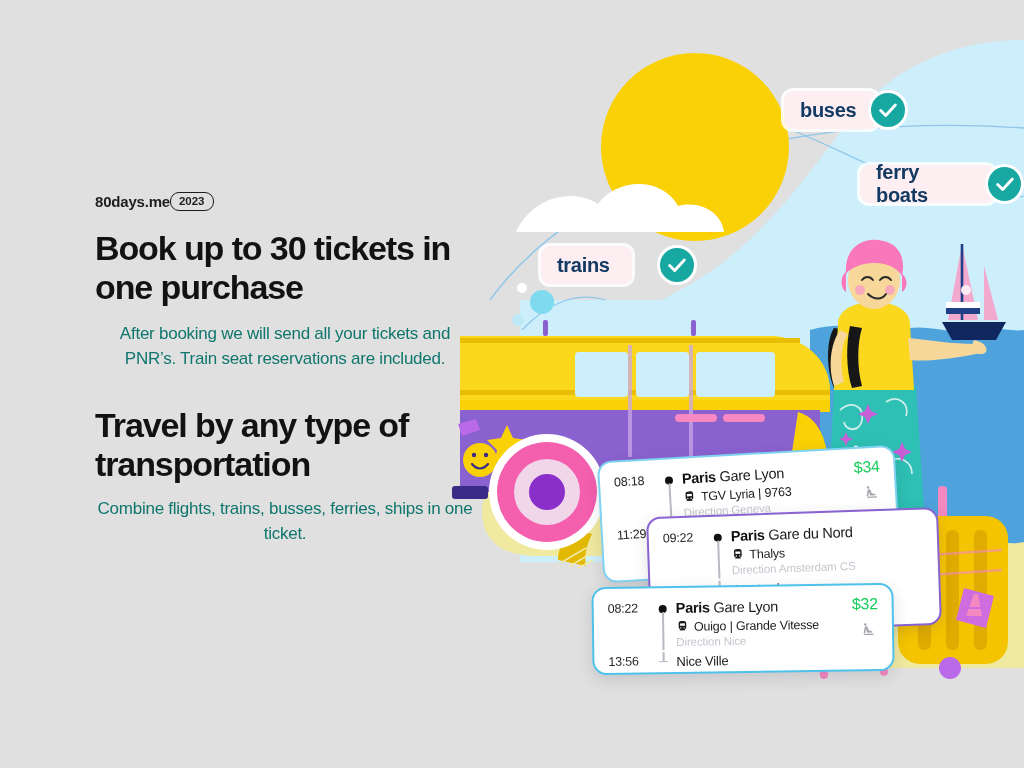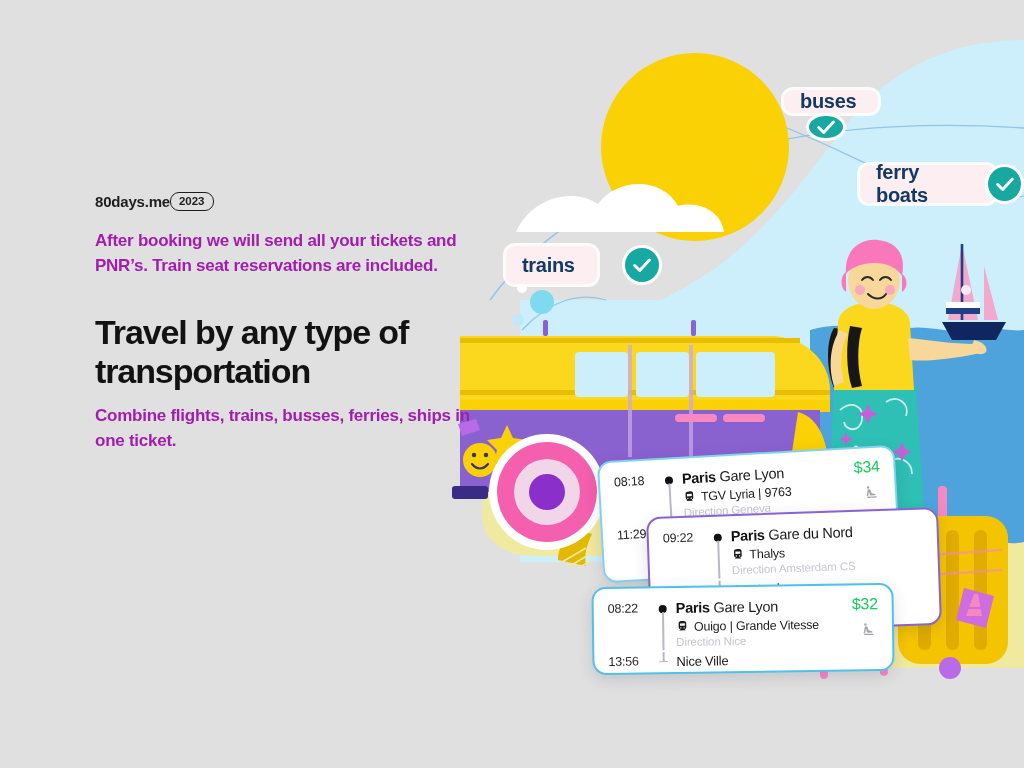--- a/index.html
+++ b/index.html
@@ -19,22 +19,23 @@
   .yearchip {
     border: 1.6px solid #1d1d1d; border-radius: 9px;
     padding: 1px 8px 2px; font-size: 11.5px; font-weight: 700; color: #1d1d1d;
     line-height: 1.25;
   }
   h1 {
     font-size: 34px; line-height: 1.13; font-weight: 700; color: #121212;
     letter-spacing: -1.1px; margin-bottom: 16px;
   }
   .sub {
-    font-size: 17px; line-height: 1.47; color: #a21caf; font-weight: 700;
+    font-size: 17px; line-height: 1.47; color: #0f766e; font-weight: 400;
     letter-spacing: -0.25px;
+    text-align: center;
   }
   .block2 { margin-top: 34px; }
   .block2 h1 { margin-bottom: 14px; }
 
   
   #illus { position: absolute; left: 430px; top: 0; width: 594px; height: 768px; }
   #illus svg { display: block; }
 
   
   .badge {
@@ -50,24 +51,24 @@
     box-shadow: 0 0 0 3px rgba(255,255,255,0.85);
   }
   .badge .check {
     width: 40px; height: 40px; border-radius: 50%;
     background: #17a8a2; margin-left: -10px;
     border: 3px solid #ffffff;
     display: flex; align-items: center; justify-content: center;
     position: relative; z-index: 2;
   }
   .badge .check svg { width: 22px; height: 22px; }
-  #badge-buses  { left: 784px; top: 90px; flex-direction: column; }
+  #badge-buses  { left: 784px; top: 90px; }
   #badge-ferry  { left: 828px; top: 164px; padding-left: 32px; }
   #badge-flights{ left: 734px; top: 222px; }
-  #badge-trains { left: 506px; top: 245px; gap: 35px; }
+  #badge-trains { left: 541px; top: 245px; gap: 35px; }
 
   
   .ticket {
     position: absolute; background: #ffffff; border-radius: 14px;
     box-shadow: 0 5px 16px rgba(40,40,70,0.14);
     overflow: hidden;
   }
   .ticket-inner { position: relative; padding: 12px 14px 10px 14px; height: 100%; }
   .trow { display: flex; align-items: flex-start; }
   .tcol-time {
@@ -422,20 +423,21 @@
     </div>
   </div>
 
   <div class="copy">
     <div class="brandrow">
       <div class="brand">80days.me</div>
       <div class="yearchip">2023</div>
     </div>
 
     <div>
+      <h1>Book up to 30 tickets in one purchase</h1>
       <div class="sub">After booking we will send all your tickets and PNR’s. Train seat reservations are included.</div>
     </div>
 
     <div class="block2">
       <h1>Travel by any type of transportation</h1>
       <div class="sub">Combine flights, trains, busses, ferries, ships in one ticket.</div>
     </div>
   </div>
 
 </div>

